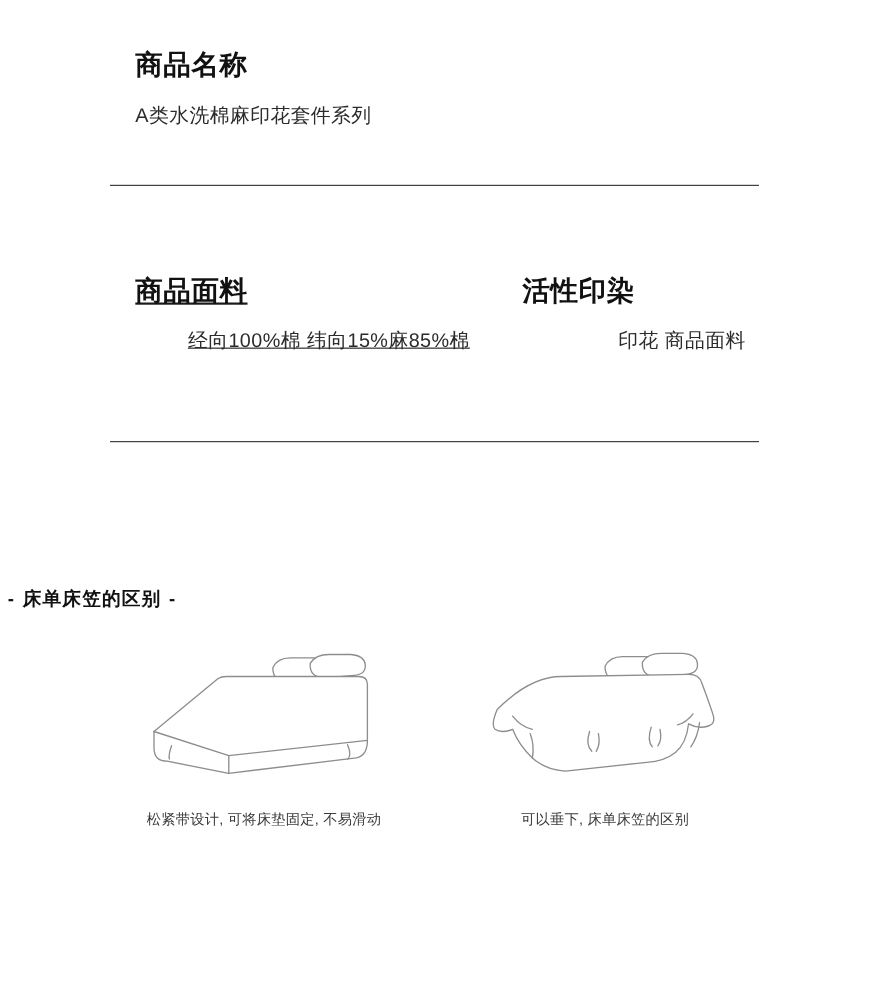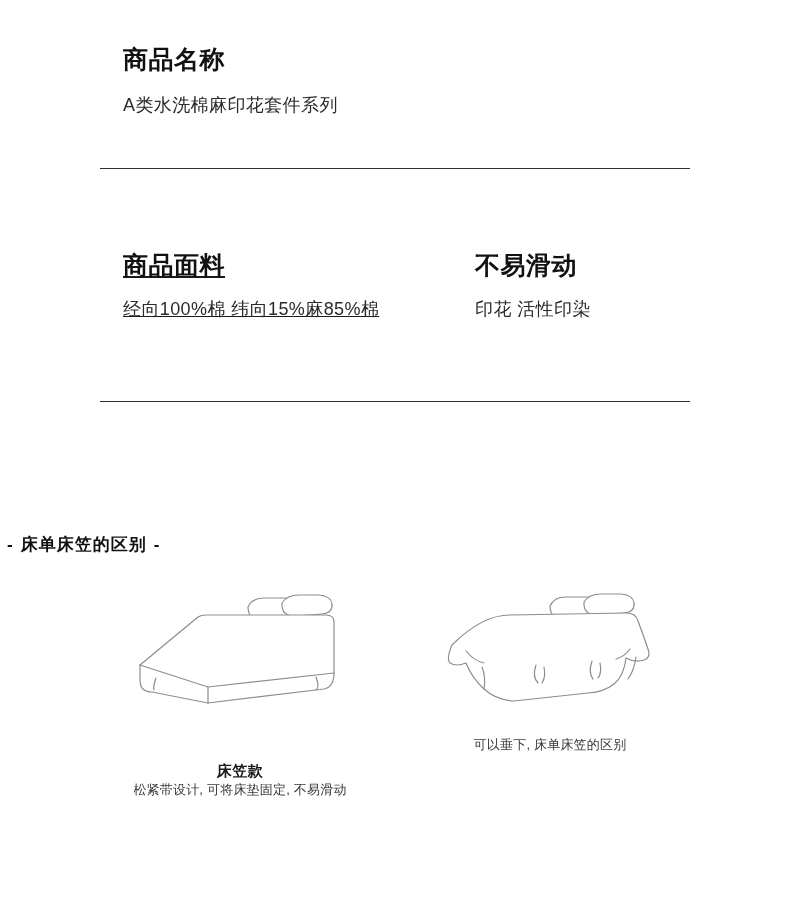--- a/index.html
+++ b/index.html
@@ -65,20 +65,21 @@
   
   .block-specs {
     top: 250px;
     padding-left: 123px;
     display: flex;
   }
   .spec-col-1 { width: 352px; text-decoration: underline; }
   .spec-col-2 { width: 290px; }
   .block-specs .subtext {
     margin-top: 16px;
+    text-align: center;
   }
 
   
   .block-compare {
     top: 533px;
   }
   .compare-title {
     text-align: left;
     font-size: 17px;
     font-weight: bold;
@@ -129,22 +130,22 @@
   </div>
 
   <div class="rule rule-1"></div>
 
   <div class="section block-specs">
     <div class="spec-col-1">
       <div class="heading">商品面料</div>
       <div class="subtext">经向100%棉 纬向15%麻85%棉</div>
     </div>
     <div class="spec-col-2">
-      <div class="heading">不易滑动</div>
-      <div class="subtext">印花 活性印染</div>
+      <div class="heading">活性印染</div>
+      <div class="subtext">印花 商品面料</div>
     </div>
   </div>
 
   <div class="rule rule-2"></div>
 
   <div class="section block-compare">
     <div class="compare-title">
       <span class="dash">-</span><span>床单床笠的区别</span><span class="dash">-</span>
     </div>
 
@@ -162,21 +163,20 @@
             <path d="M204 92 q0 14 -10 16 L78 122" fill="none"></path>
 
             <path d="M10 84 L10 99 q0 12 12 12 L78 122 q0 0 0 0" fill="#ffffff"></path>
             <path d="M10 84 L78 106 L78 122" fill="none"></path>
             <path d="M78 106 L204 92" fill="none"></path>
 
             <path d="M186 96 q4 10 0 13" fill="none"></path>
             <path d="M26 97 q-3 8 -2 12" fill="none"></path>
           </svg>
         </div>
-        <div class="item-label">床笠款</div>
         <div class="item-desc">松紧带设计, 可将床垫固定, 不易滑动</div>
       </div>
 
       <div class="compare-item">
         <div class="illus">
           <svg width="220" height="150" viewBox="0 0 220 150" fill="none" stroke="#8d8d8d" stroke-width="1.2" stroke-linejoin="round" stroke-linecap="round">
 
             <path d="M110 25 q4 -9 16 -9 l22 0 q12 0 14 9 q2 9 -10 11 l-26 2 q-16 1 -16 -13 z" fill="#ffffff"></path>
             <path d="M144 21 q5 -8 17 -8 l20 0 q12 1 13 9 q1 9 -10 10 l-25 2 q-16 1 -15 -13 z" fill="#ffffff"></path>
 

